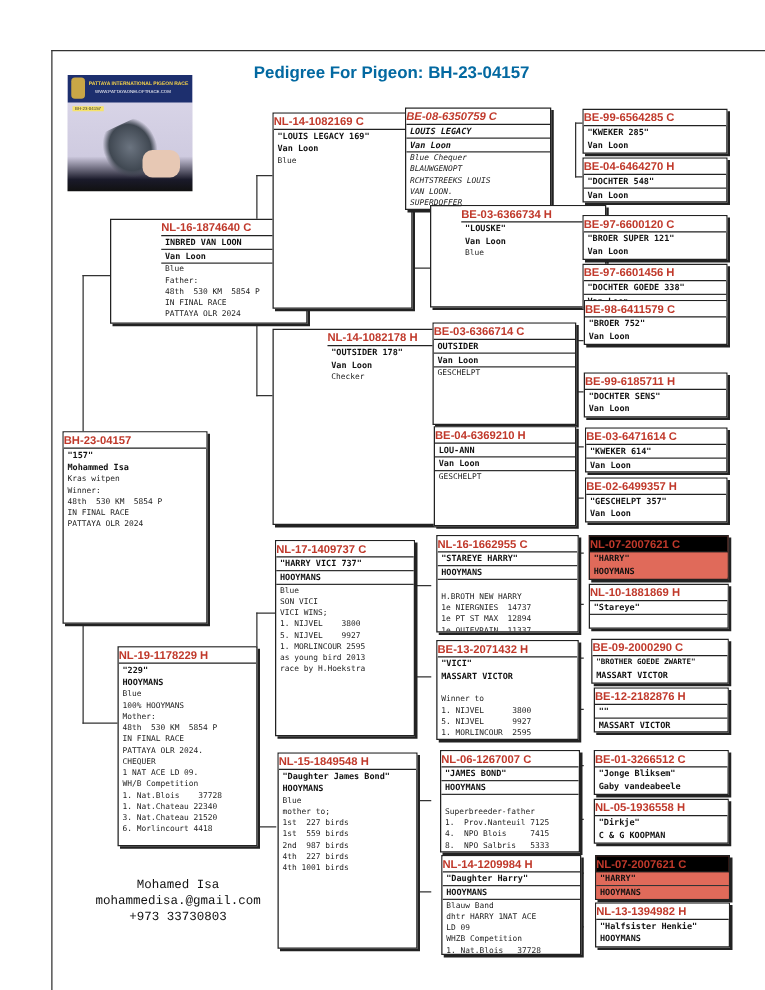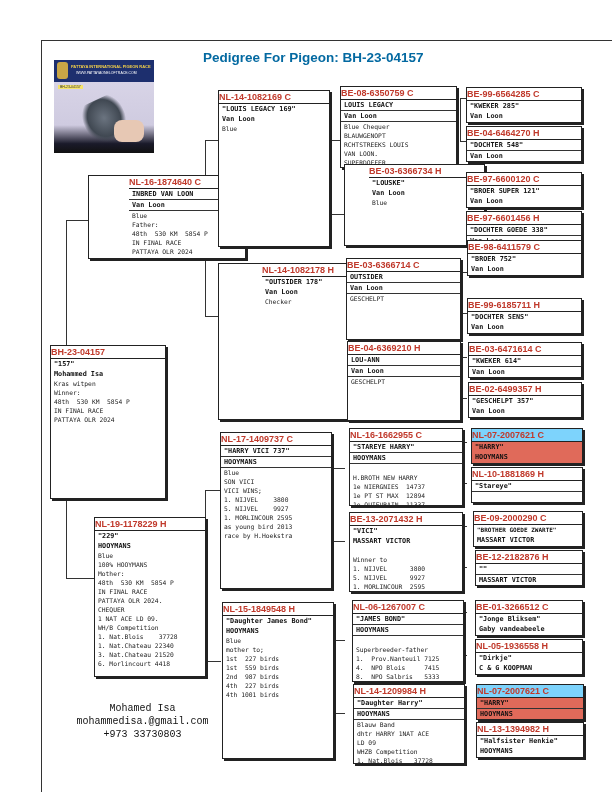--- a/index.html
+++ b/index.html
@@ -13,21 +13,21 @@
   .photo .logo{position:absolute;left:3px;top:2px;width:11px;height:17px;background:#c9a646;border-radius:3px;}
   .photo .ring{position:absolute;left:4px;top:25px;font-size:3.5px;background:#f6e36a;color:#333;padding:0 2px;font-family:"Liberation Sans",sans-serif;}
   .photo .bird{position:absolute;left:30px;top:38px;width:42px;height:44px;background:radial-gradient(ellipse at 50% 45%,#6b7480 0%,#404852 55%,transparent 72%);transform:rotate(-25deg);}
   .photo .hand{position:absolute;left:60px;top:60px;width:30px;height:22px;background:#e7c8b4;border-radius:8px;}
   .card{position:absolute;background:#fff;border:1.3px solid #222;box-shadow:2px 2px 0 #222;font-size:6.3px;line-height:9px;}
   .card .ring{text-align:left;font-family:"Liberation Sans",sans-serif;font-weight:bold;color:#c0392b;font-size:9px;line-height:12px;border-bottom:1.2px solid #222;background:#fff;}
   .card .name{font-weight:bold;padding:0 3px;font-size:6.8px;line-height:10px;}
   .card .owner{font-weight:bold;padding:0 3px;font-size:6.8px;line-height:10px;}
   .card .nb{border-bottom:1px solid #333;}
   .card .info{padding:0 3px;color:#222;white-space:pre;}
-  .card.hl .ring{background:#7dd3fc;}
+  .card.hl .ring{background:#000000;}
   .card.hl .name,.card.hl .owner{background:#e06a5a;}
   .card.hl{background:#e06a5a;}
   .line{position:absolute;border-color:#333;border-style:solid;border-width:0;}
   .contact{position:absolute;left:60px;top:702px;width:165px;text-align:center;font-family:"Liberation Mono",monospace;font-size:10px;line-height:13px;color:#111;}
 </style>
 </head>
 <body>
 
 <div class="frame"></div>
 <div class="title">Pedigree For Pigeon: BH-23-04157</div>
@@ -131,21 +131,21 @@
   <div class="owner">HOOYMANS</div>
   <div class="info">Blue
 mother to;
 1st  227 birds
 1st  559 birds
 2nd  987 birds
 4th  227 birds
 4th 1001 birds</div>
 </div>
 
-<div class="card" style="left:340px;top:86px;width:115px;height:80px;overflow:hidden;">
+<div class="card" style="left:324px;top:86px;width:115px;height:80px;overflow:hidden;font-style:italic;">
   <div class="ring">BE-08-6350759  C</div>
   <div class="name nb">LOUIS LEGACY</div>
   <div class="owner nb">Van Loon</div>
   <div class="info">Blue Chequer
 BLAUWGENOPT
 RCHTSTREEKS LOUIS
 VAN LOON.
 SUPERDOFFER</div>
 </div>
 <div class="card" style="left:344px;top:164px;width:115px;height:80px;padding-left:24px;">

